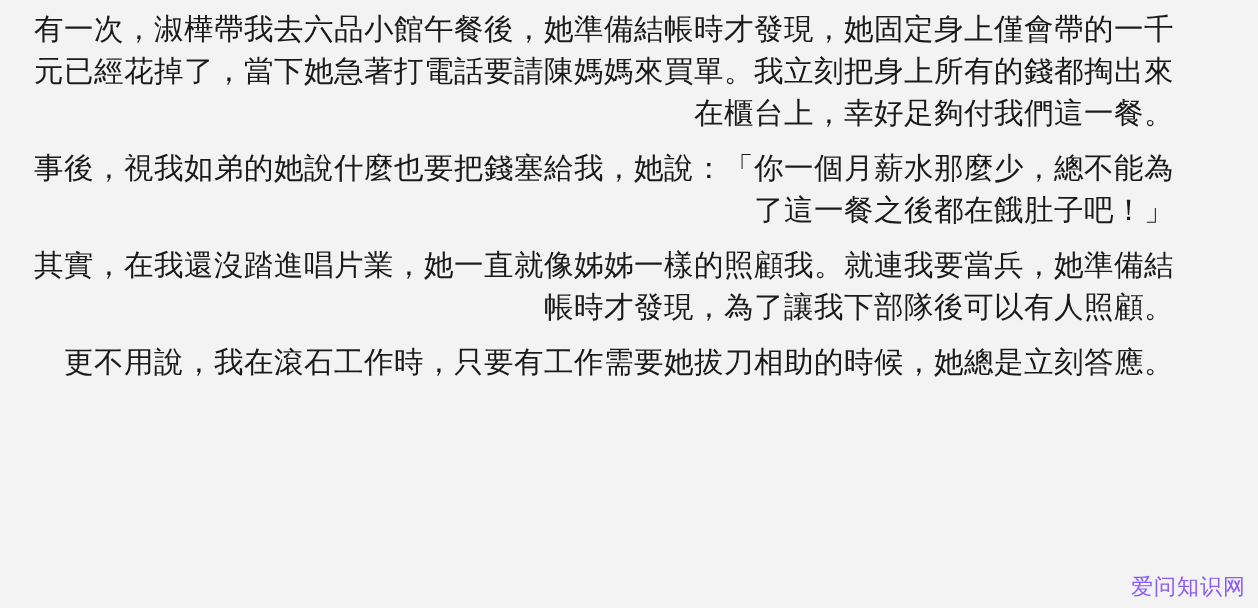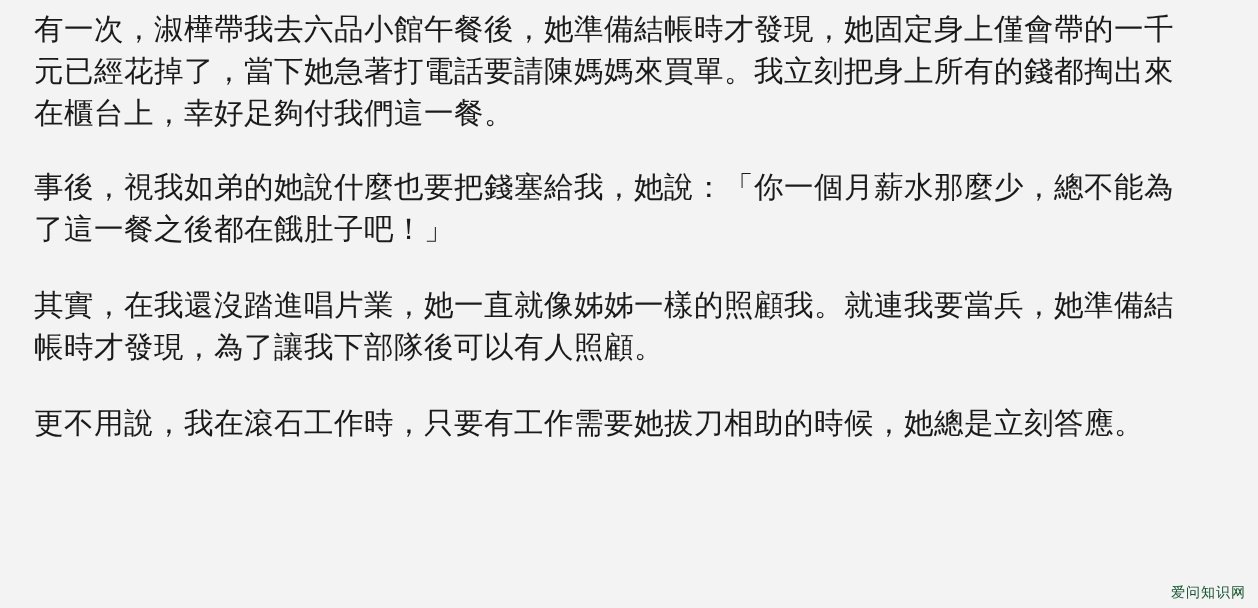--- a/index.html
+++ b/index.html
@@ -26,37 +26,36 @@
     top: 0px;
     width: 1140px;
   }
   .para {
     margin: 0;
     color: #1a1a1a;
     font-family: "DejaVu Sans", "Liberation Sans", sans-serif;
     font-size: 29.5px;
     line-height: 42px;
     letter-spacing: 0.5px;
-    text-align: left;
+    text-align: right;
     white-space: pre-wrap;
     word-break: break-all;
   }
   .para + .para {
-    margin-top: 34px;
-    font-family: Liberation Mono, monospace;
+    margin-top: 13px;
   }
   .p1 { margin-top: 8px; }
   .p6 { margin-top: 2px; }
   .watermark {
     position: absolute;
     right: 12px;
     bottom: 6px;
-    color: #14532d;
+    color: #8b5cf6;
     font-family: "DejaVu Sans", "Liberation Sans", sans-serif;
-    font-size: 14px;
+    font-size: 22px;
     letter-spacing: 1px;
     white-space: nowrap;
   }
 </style>
 </head>
 <body>
 
 <div class="page">
 
   <div class="article">

